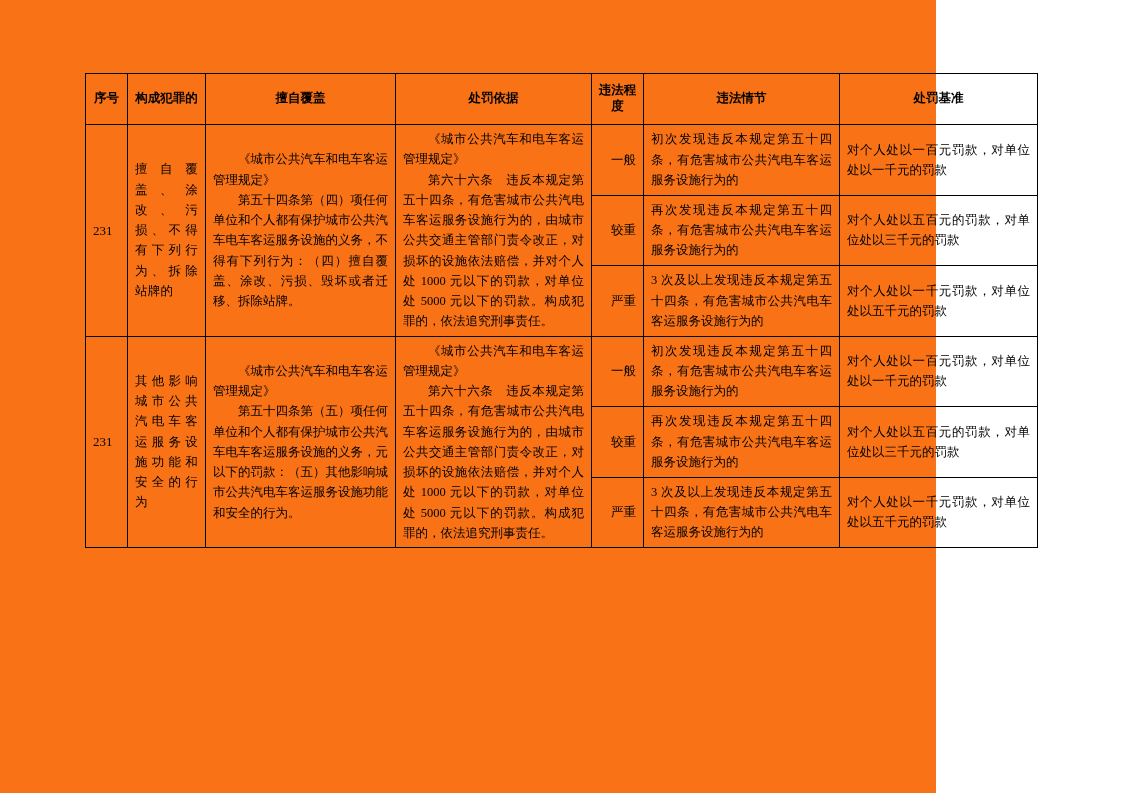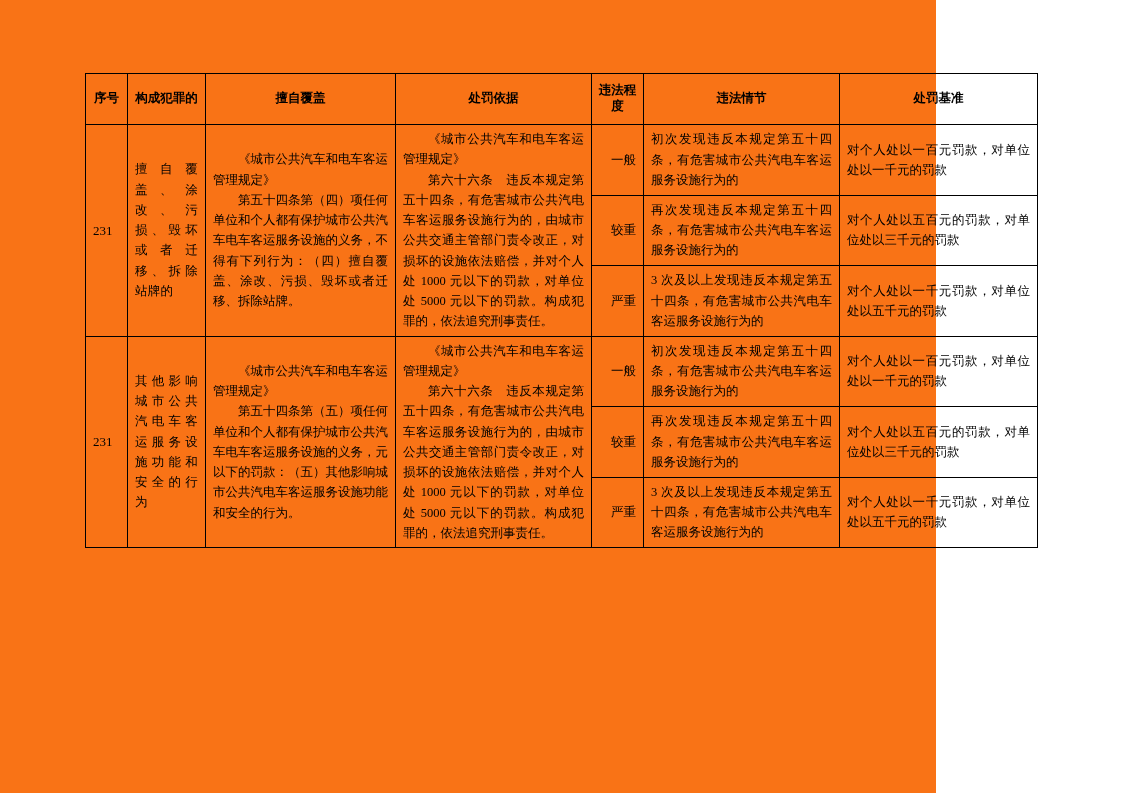--- a/index.html
+++ b/index.html
@@ -115,21 +115,21 @@
         <th>处罚依据</th>
         <th>违法程度</th>
         <th>违法情节</th>
         <th>处罚基准</th>
       </tr>
     </thead>
     <tbody>
 
       <tr>
         <td class="c-num" rowspan="3">231</td>
-        <td class="c-act" rowspan="3">擅自覆盖、涂改、污损、毁坏或者迁移、拆除站牌的</td>
+        <td class="c-act" rowspan="3">擅自覆盖、涂改、污损、不得有下列行为、拆除站牌的</td>
         <td class="c-body" rowspan="3">
           <span class="indent">《城市公共汽车和电车客运管理规定》</span>
           <span class="indent">第五十四条第（四）项任何单位和个人都有保护城市公共汽车电车客运服务设施的义务，不得有下列行为：（四）擅自覆盖、涂改、污损、毁坏或者迁移、拆除站牌。</span>
         </td>
         <td class="c-body" rowspan="3">
           <span class="indent">《城市公共汽车和电车客运管理规定》</span>
           <span class="indent">第六十六条　违反本规定第五十四条，有危害城市公共汽电车客运服务设施行为的，由城市公共交通主管部门责令改正，对损坏的设施依法赔偿，并对个人处 1000 元以下的罚款，对单位处 5000 元以下的罚款。构成犯罪的，依法追究刑事责任。</span>
         </td>
         <td class="c-center">一般</td>
         <td class="c-circ">初次发现违反本规定第五十四条，有危害城市公共汽电车客运服务设施行为的</td>

